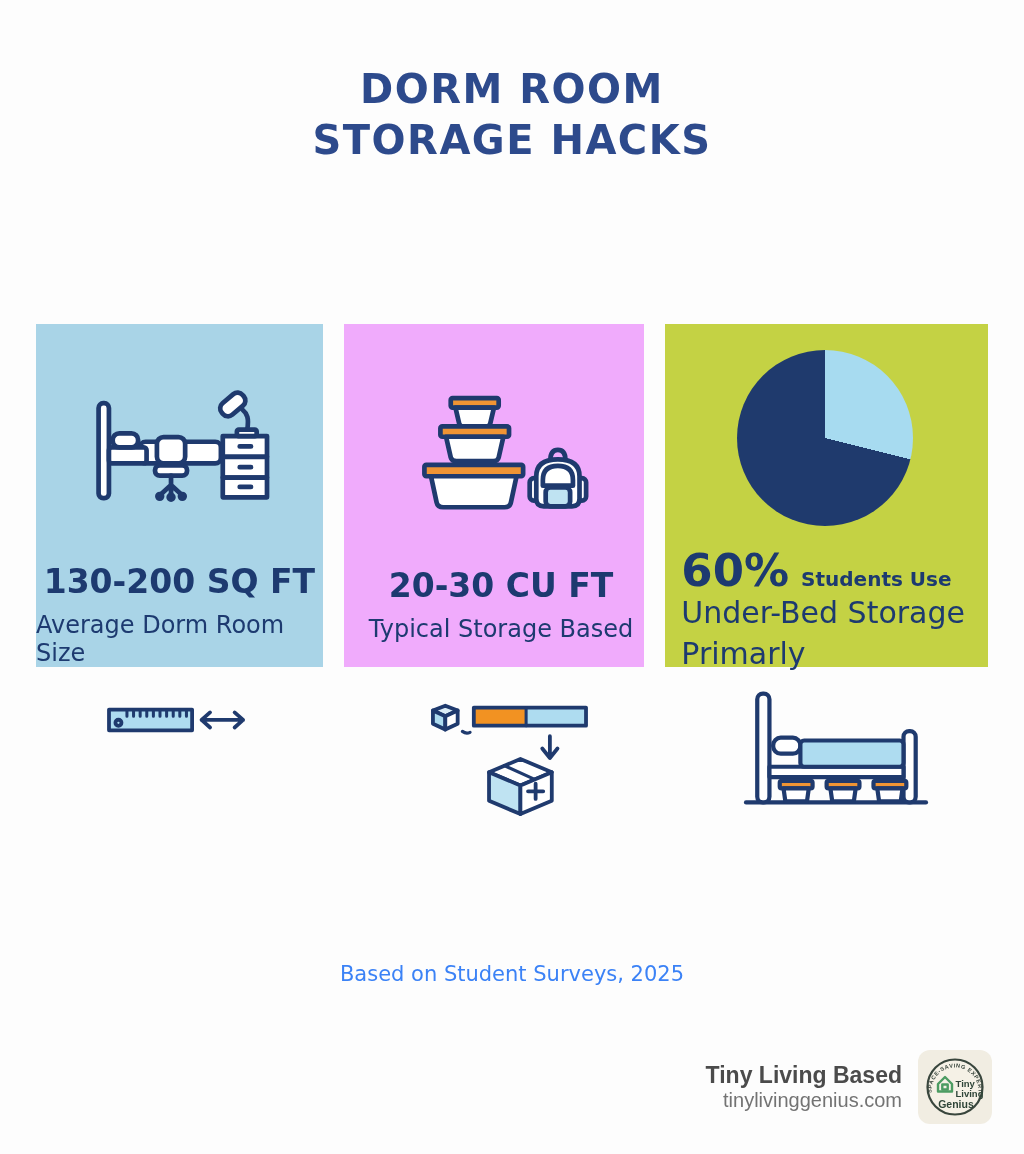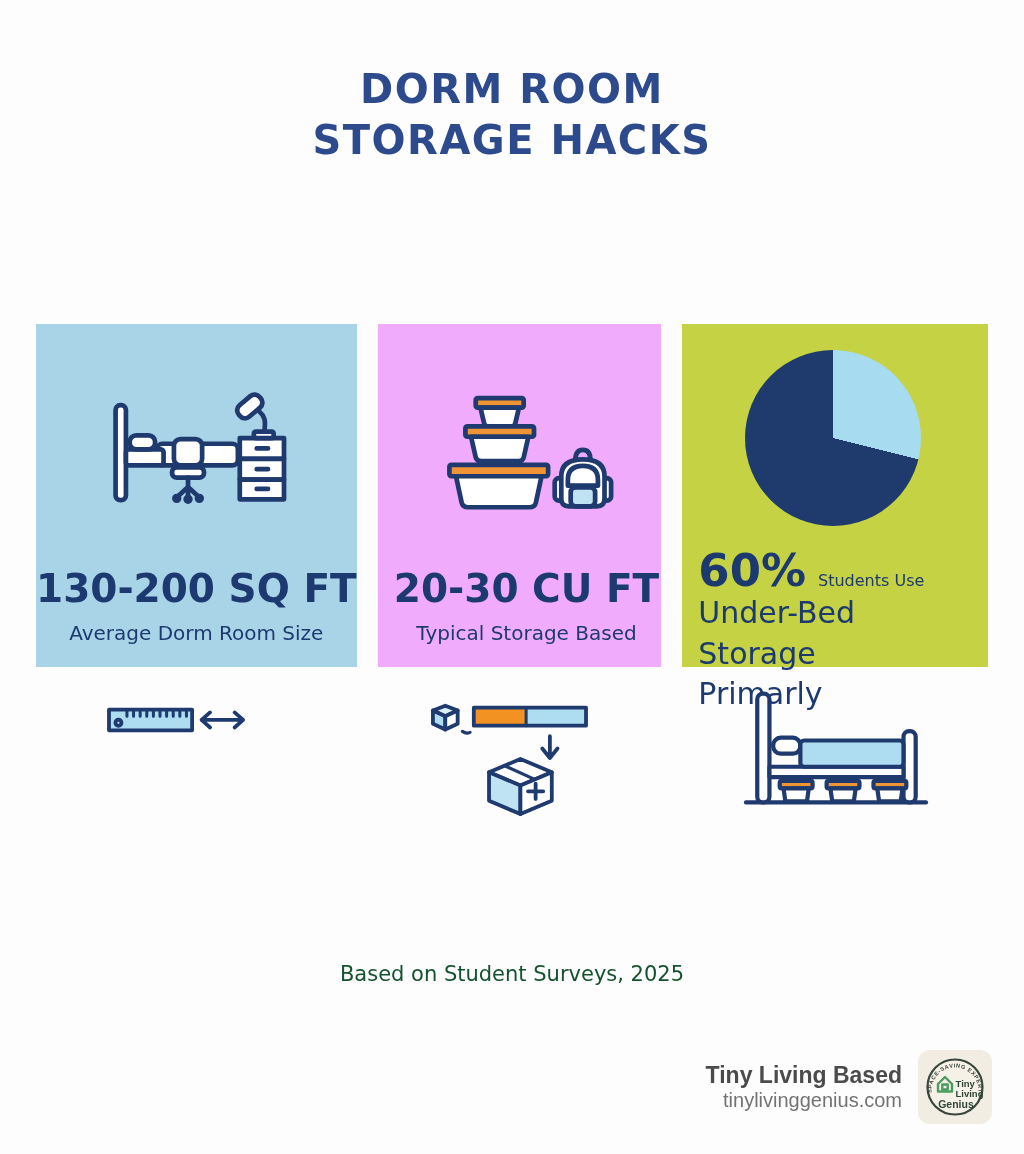--- a/index.html
+++ b/index.html
@@ -11,38 +11,38 @@
   
   .title{
     position:absolute;top:64px;left:0;width:100%;
     text-align:center;font-weight:bold;font-size:40px;line-height:1.28;
     letter-spacing:1.5px;color:#2d4a8c;
   }
   
   .cards{position:absolute;top:324px;left:36px;width:952px;display:flex;gap:21px;}
   .card{flex:1;height:343px;box-sizing:border-box;display:flex;flex-direction:column;align-items:center;}
   .card .icon-wrap{height:188px;display:flex;align-items:center;justify-content:center;margin-top:38px;}
-  .card .stat{font-weight:bold;font-size:39px;color:#1d3a70;letter-spacing:0;margin-top:16px;white-space:nowrap;}
-  .card .stat-label{font-size:20px;color:#1d3a70;margin-top:10px;}
+  .card .stat{font-weight:bold;font-size:33px;color:#1d3a70;letter-spacing:0;margin-top:16px;white-space:nowrap;}
+  .card .stat-label{font-size:24px;color:#1d3a70;margin-top:10px;}
   .card3{align-items:flex-start;padding-left:38px;padding-right:20px;}
   .card3 .pie-wrap{width:100%;display:flex;justify-content:center;margin-top:26px;}
   .pie{width:176px;height:176px;border-radius:50%;}
   .card3 .stat-row{margin-top:22px;display:flex;align-items:baseline;gap:12px;}
   .card3 .big-stat{font-weight:bold;font-size:45px;color:#1d3a70;line-height:1;}
-  .card3 .stat-caption{font-size:16px;color:#1d3a70;}
+  .card3 .stat-caption{font-size:20px;color:#1d3a70;font-weight:bold;}
   .card3 .caption-line{font-size:30px;color:#1d3a70;line-height:1.35;}
   
   .row-icon{position:absolute;}
   #ruler-row{left:106px;top:702px;}
   #capacity-row{left:428px;top:700px;}
   #bed-row{left:742px;top:688px;}
   
   .source-note{
     position:absolute;top:962px;left:0;width:100%;text-align:center;
-    font-size:21px;color:#14532d;
+    font-size:21px;color:#3b82f6;
   }
   .brand{
     position:absolute;top:1050px;right:32px;display:flex;align-items:center;gap:16px;
     font-family:"Liberation Sans",sans-serif;
   }
   .brand-text{text-align:right;}
   .brand-name{font-weight:bold;font-size:23px;color:#4b4b4b;line-height:1.15;}
   .brand-url{font-size:20px;color:#737373;line-height:1.2;}
 </style>
 </head>

